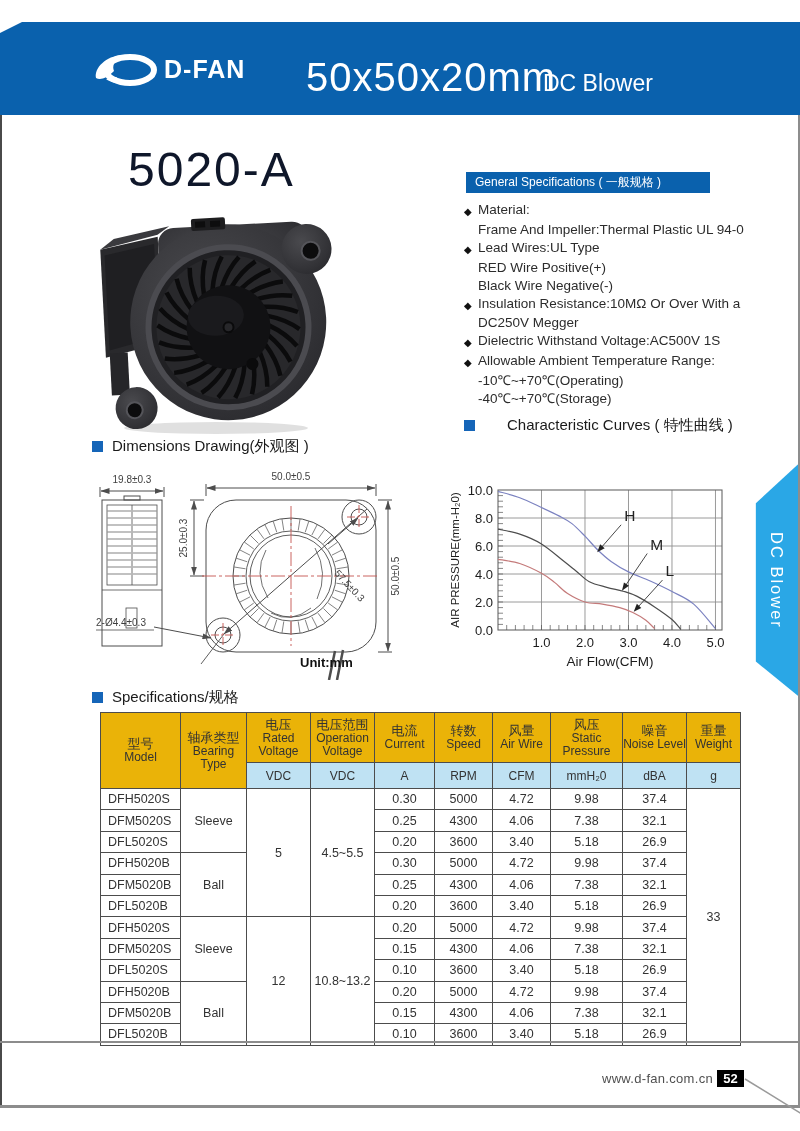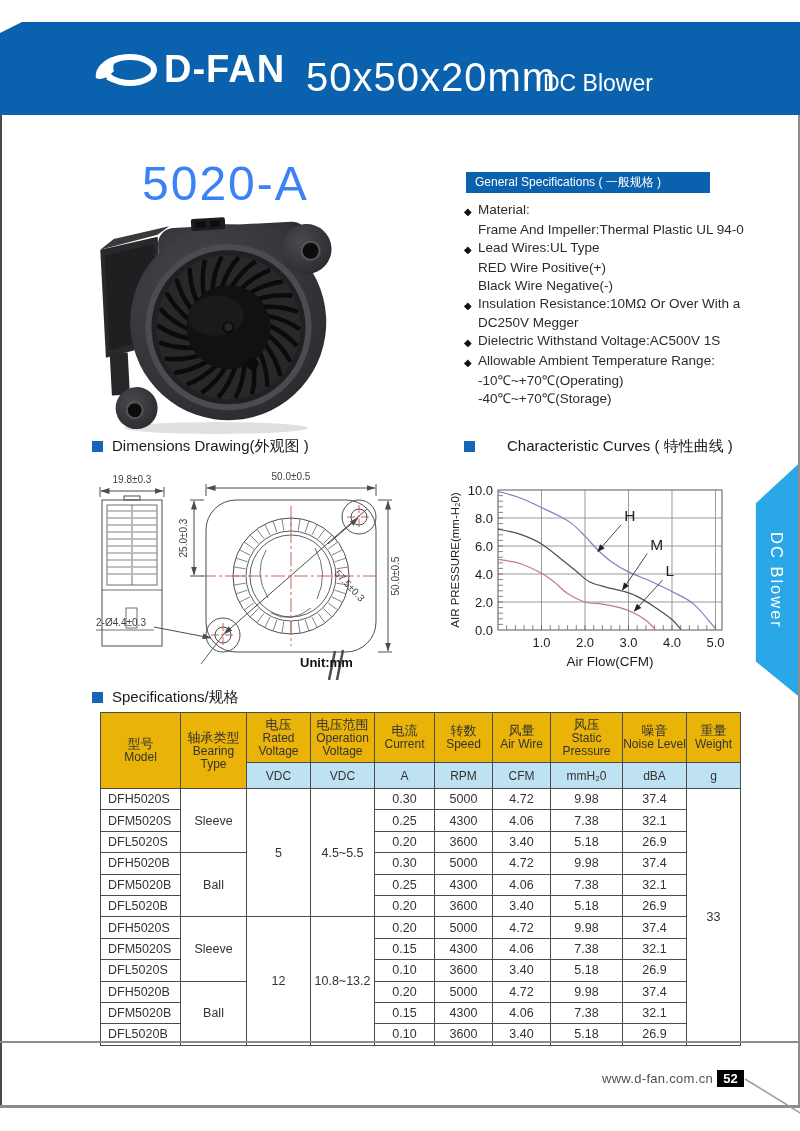--- a/index.html
+++ b/index.html
@@ -2,42 +2,42 @@
 <html><head>
 <meta charset="utf-8">
 <style>
   html,body{margin:0;padding:0;background:#fff;font-family:"Liberation Sans",sans-serif;}
   .page{position:relative;width:800px;height:1131px;background:#fff;overflow:hidden;}
 
   
   .header{position:absolute;left:0;top:22px;width:800px;height:93px;background:#0a61ad;
           clip-path:polygon(0 11px,22px 0,100% 0,100% 100%,0 100%);}
   .logo{position:absolute;left:92px;top:24px;display:flex;align-items:center;}
-  .logo-text{color:#fff;font-size:38px;font-weight:bold;letter-spacing:1px;}
+  .logo-text{color:#fff;font-size:25px;font-weight:bold;letter-spacing:1px;}
   .size-text{position:absolute;left:306px;top:33px;color:#fff;font-size:40px;font-weight:400;letter-spacing:1px;}
   .type-text{position:absolute;left:543px;top:48px;color:#fff;font-size:23px;}
 
-  .model-title{position:absolute;left:124px;top:138px;margin:18px;font-size:48px;font-weight:500;
-               color:#3b82f6;letter-spacing:2px;}
+  .model-title{position:absolute;left:124px;top:138px;margin:4px;font-size:48px;font-weight:500;
+               color:#0f172a;letter-spacing:2px;}
 
   .photo{position:absolute;left:88px;top:198px;}
 
   
   .gs-bar{position:absolute;left:466px;top:172px;width:244px;height:21px;background:#0a61ad;color:#fff;
           font-size:12px;line-height:21px;padding-left:9px;box-sizing:border-box;}
   .gs-list{position:absolute;left:464px;top:201px;width:292px;font-size:13.5px;color:#2c2c2c;}
   .gs-line{display:flex;line-height:17.9px;}
   .gs-line .bullet{width:14px;flex:none;font-size:10px;color:#111;padding-top:2px;}
   .gs-line .txt{white-space:nowrap;}
 
   
   .sec-heading{position:absolute;font-size:15px;color:#1a1a1a;font-weight:500;display:flex;align-items:center;gap:9px;}
   .sec-sq{width:11px;height:11px;background:#1565b8;flex:none;}
   #sec-dims{left:92px;top:437px;}
-  #sec-curves{left:464px;top:437px;gap:32px;}
+  #sec-curves{left:464px;top:416px;gap:32px;}
   #sec-specs{left:92px;top:688px;}
 
   .drawing{position:absolute;left:88px;top:466px;}
   .drawing text{font-family:"Liberation Sans",sans-serif;}
   .chart{position:absolute;left:448px;top:478px;}
   .chart text{font-family:"Liberation Sans",sans-serif;}
 
   
   .side-tab{position:absolute;right:0;top:460px;width:48px;height:240px;background:#2aa7e6;
             clip-path:polygon(100% 1%,8% 18%,8% 84%,100% 99%);

